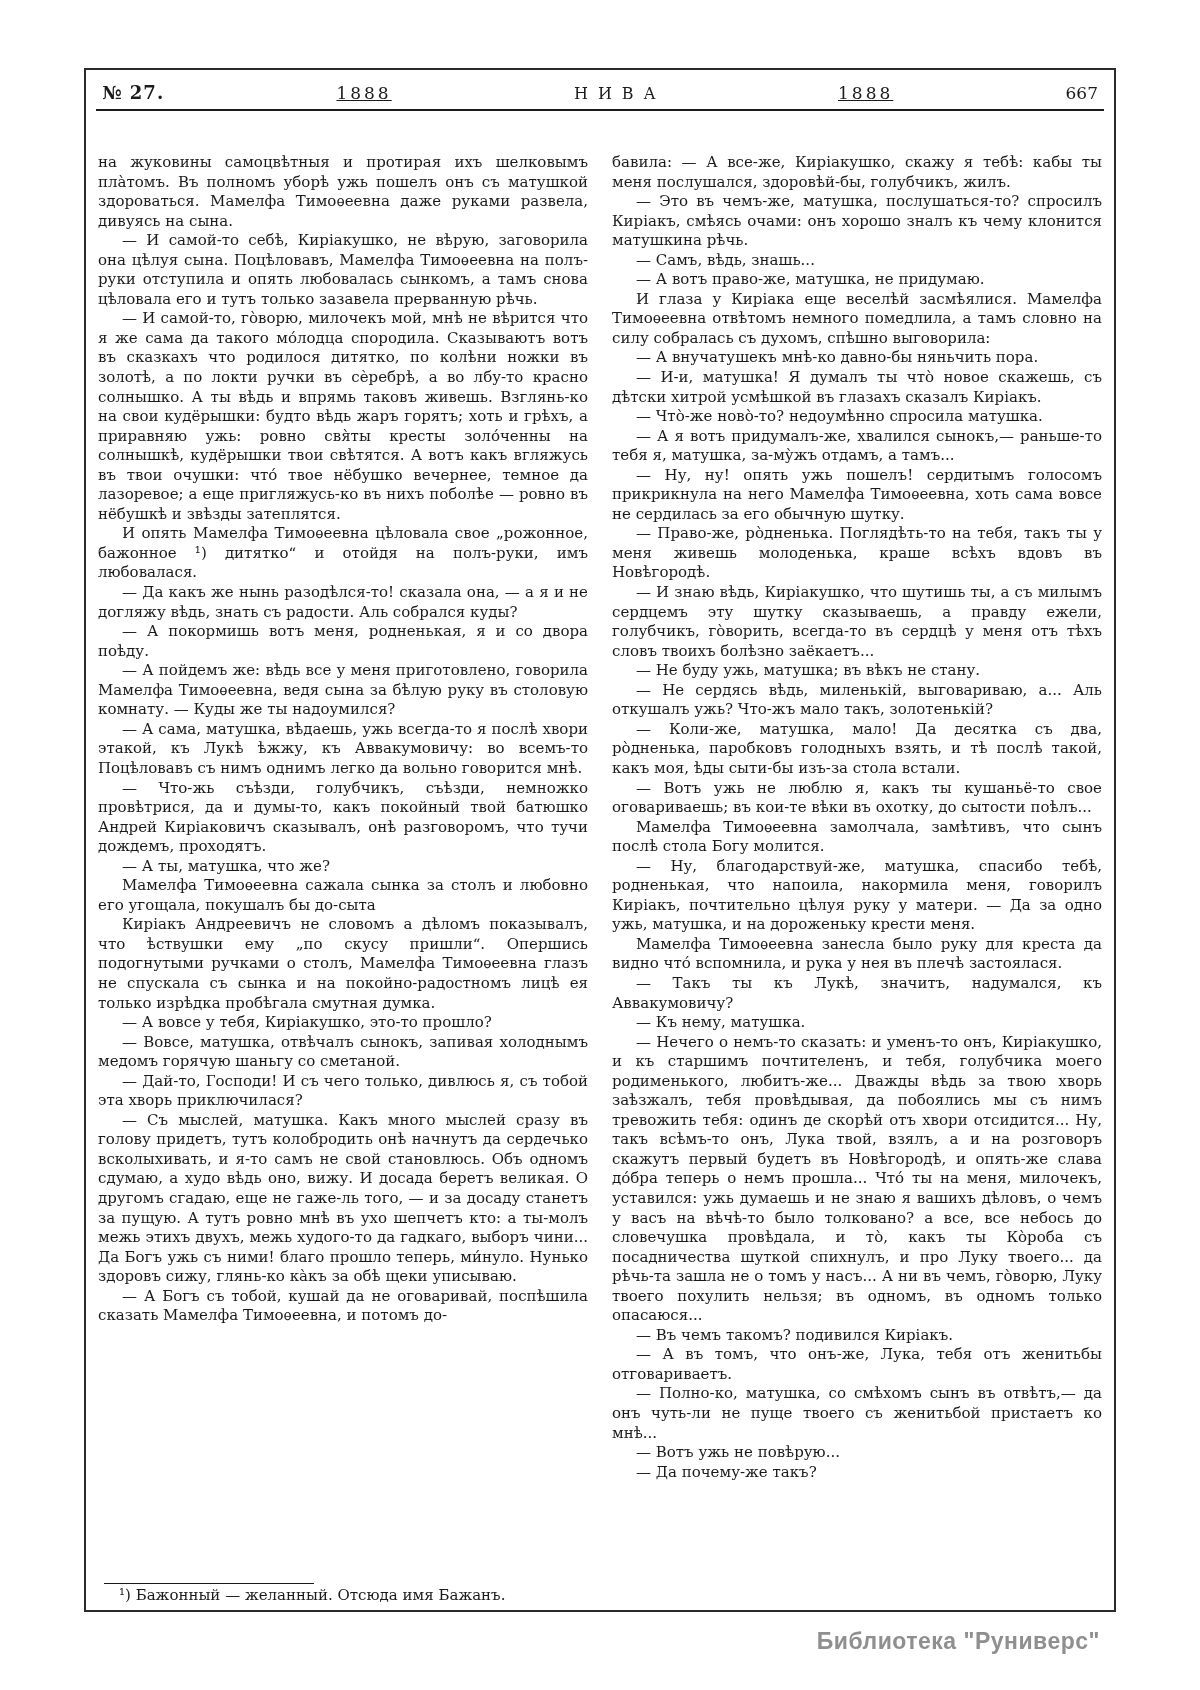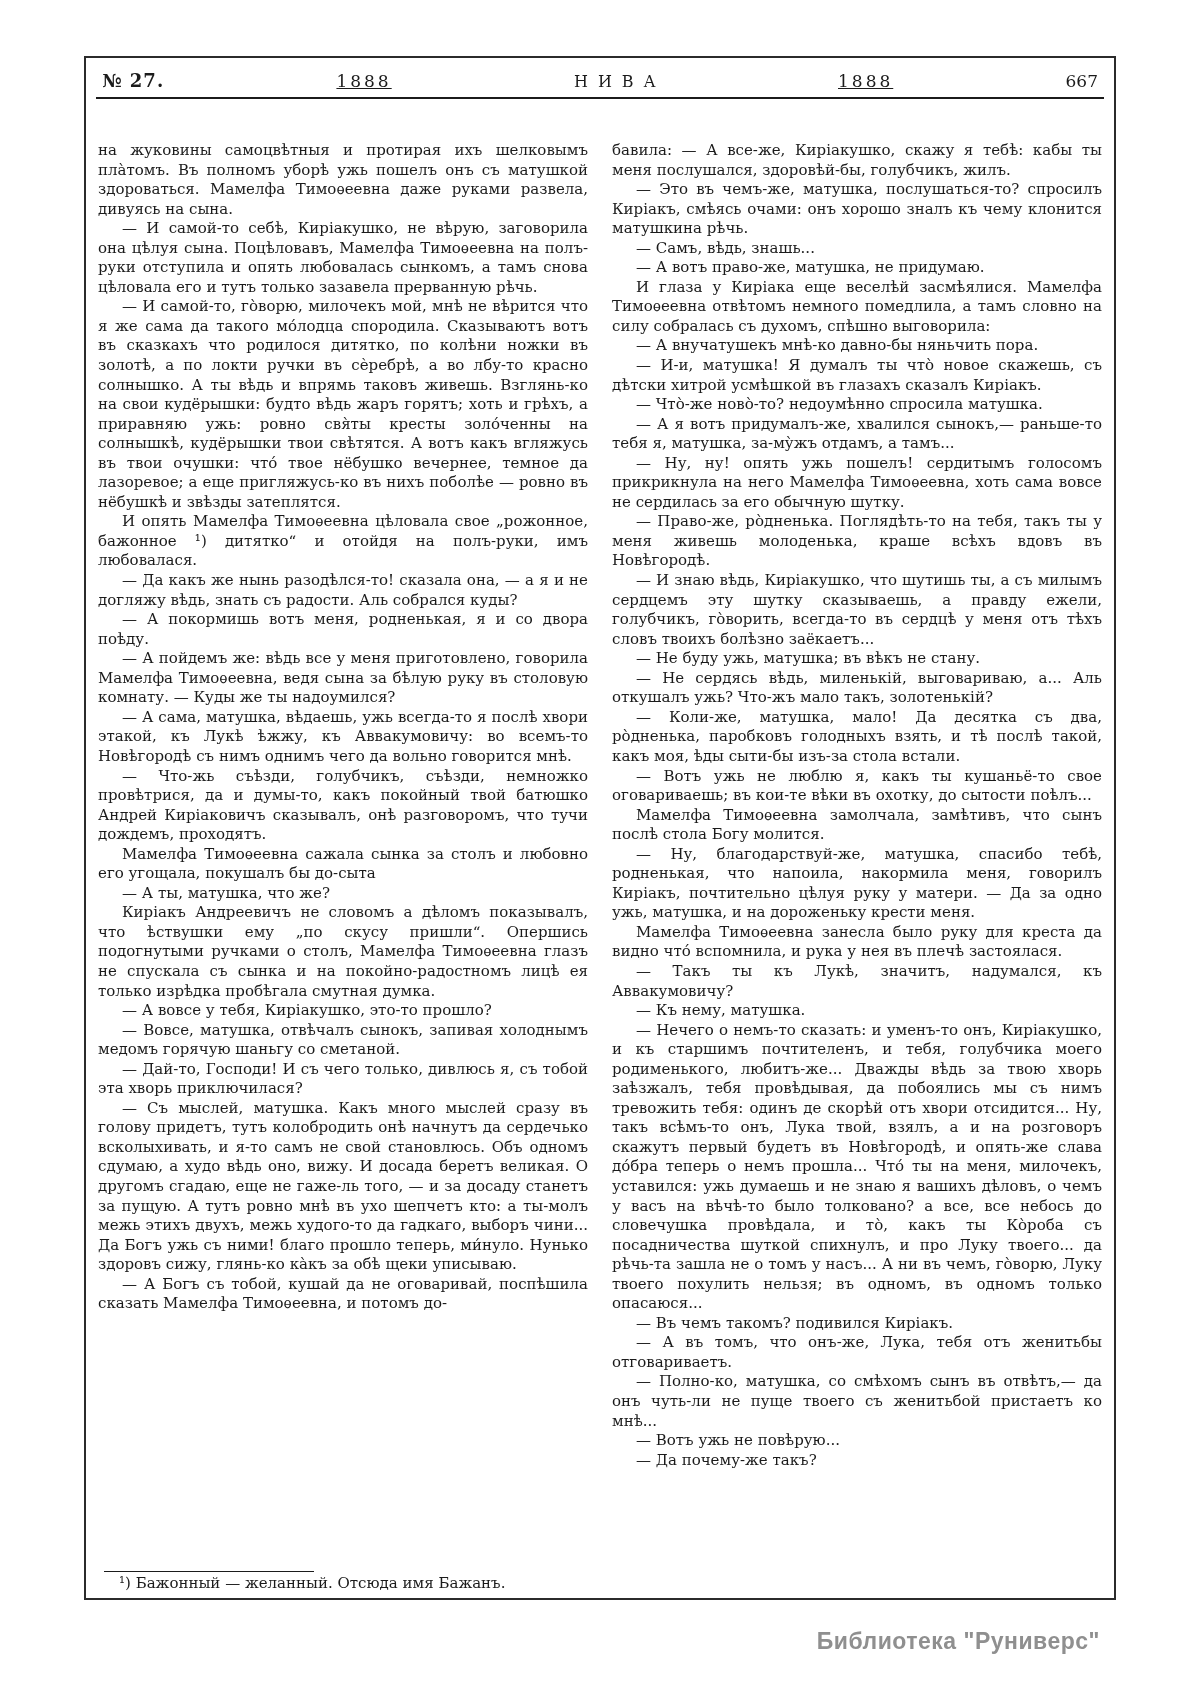--- a/index.html
+++ b/index.html
@@ -2,21 +2,21 @@
 <html><head>
 <meta charset="utf-8">
 <style>
   html,body{margin:0;padding:0;}
   body{
     width:1200px;height:1690px;position:relative;
     background:#ffffff;overflow:hidden;
     font-family:"DejaVu Serif","Liberation Serif",serif;
   }
   .frame{
-    position:absolute;left:84px;top:56px;width:1032px;height:1544px;
+    position:absolute;left:84px;top:68px;width:1032px;height:1544px;
     box-sizing:border-box;border:2px solid #2b2b2b;background:#ffffff;
     overflow:hidden;
   }
   .header{
     display:grid;grid-template-columns:auto 1fr auto 1fr auto;
     align-items:baseline;padding:12px 16px 4px 16px;color:#1b1b1b;
   }
   .issue{font-size:18px;font-weight:bold;letter-spacing:1px;}
   .year{font-size:17px;letter-spacing:3px;justify-self:center;text-decoration:underline;}
   .title{font-size:16px;letter-spacing:10px;justify-self:center;padding-left:10px;}
@@ -58,24 +58,24 @@
   <div class="columns">
     <div class="col">
       <div class="paras">
           <p class="no-indent">на жуковины самоцвѣтныя и протирая ихъ шелковымъ пла̀томъ. Въ полномъ уборѣ ужь пошелъ онъ съ матушкой здороваться. Мамелфа Тимоѳеевна даже руками развела, дивуясь на сына.</p>
           <p>— И самой-то себѣ, Киріакушко, не вѣрую, заговорила она цѣлуя сына. Поцѣловавъ, Мамелфа Тимоѳеевна на полъ-руки отступила и опять любовалась сынкомъ, а тамъ снова цѣловала его и тутъ только зазавела прерванную рѣчь.</p>
           <p>— И самой-то, го̀ворю, милочекъ мой, мнѣ не вѣрится что я же сама да такого мо́лодца спородила. Сказываютъ вотъ въ сказкахъ что родилося дитятко, по колѣни ножки въ золотѣ, а по локти ручки въ сѐребрѣ, а во лбу-то красно солнышко. А ты вѣдь и впрямь таковъ живешь. Взглянь-ко на свои кудёрышки: будто вѣдь жаръ горятъ; хоть и грѣхъ, а приравняю ужь: ровно свя̀ты кресты золо́ченны на солнышкѣ, кудёрышки твои свѣтятся. А вотъ какъ вгляжусь въ твои очушки: что́ твое нёбушко вечернее, темное да лазоревое; а еще пригляжусь-ко въ нихъ поболѣе — ровно въ нёбушкѣ и звѣзды затеплятся.</p>
           <p>И опять Мамелфа Тимоѳеевна цѣловала свое „рожонное, бажонное ¹) дитятко“ и отойдя на полъ-руки, имъ любовалася.</p>
           <p>— Да какъ же нынь разодѣлся-то! сказала она, — а я и не догляжу вѣдь, знать съ радости. Аль собрался куды?</p>
           <p>— А покормишь вотъ меня, родненькая, я и со двора поѣду.</p>
           <p>— А пойдемъ же: вѣдь все у меня приготовлено, говорила Мамелфа Тимоѳеевна, ведя сына за бѣлую руку въ столовую комнату. — Куды же ты надоумился?</p>
-          <p>— А сама, матушка, вѣдаешь, ужь всегда-то я послѣ хвори этакой, къ Лукѣ ѣжжу, къ Аввакумовичу: во всемъ-то Новѣгородѣ съ нимъ однимъ чего да вольно говорится мнѣ.</p>
+          <p>— А сама, матушка, вѣдаешь, ужь всегда-то я послѣ хвори этакой, къ Лукѣ ѣжжу, къ Аввакумовичу: во всемъ-то Поцѣловавъ съ нимъ однимъ легко да вольно говорится мнѣ.</p>
           <p>— Что-жь съѣзди, голубчикъ, съѣзди, немножко провѣтрися, да и думы-то, какъ покойный твой батюшко Андрей Киріаковичъ сказывалъ, онѣ разговоромъ, что тучи дождемъ, проходятъ.</p>
+          <p>— А ты, матушка, что же?</p>
           <p>Мамелфа Тимоѳеевна сажала сынка за столъ и любовно его угощала, покушалъ бы до-сыта</p>
-          <p>— А ты, матушка, что же?</p>
           <p>Киріакъ Андреевичъ не словомъ а дѣломъ показывалъ, что ѣствушки ему „по скусу пришли“. Опершись подогнутыми ручками о столъ, Мамелфа Тимоѳеевна глазъ не спускала съ сынка и на покойно-радостномъ лицѣ ея только изрѣдка пробѣгала смутная думка.</p>
           <p>— А вовсе у тебя, Киріакушко, это-то прошло?</p>
           <p>— Вовсе, матушка, отвѣчалъ сынокъ, запивая холоднымъ медомъ горячую шаньгу со сметаной.</p>
           <p>— Дай-то, Господи! И съ чего только, дивлюсь я, съ тобой эта хворь приключилася?</p>
           <p>— Съ мыслей, матушка. Какъ много мыслей сразу въ голову придетъ, тутъ колобродить онѣ начнутъ да сердечько всколыхивать, и я-то самъ не свой становлюсь. Объ одномъ сдумаю, а худо вѣдь оно, вижу. И досада беретъ великая. О другомъ сгадаю, еще не гаже-ль того, — и за досаду станетъ за пущую. А тутъ ровно мнѣ въ ухо шепчетъ кто: а ты-молъ межь этихъ двухъ, межь худого-то да гадкаго, выборъ чини... Да Богъ ужь съ ними! благо прошло теперь, ми́нуло. Нунько здоровъ сижу, глянь-ко ка̀къ за обѣ щеки уписываю.</p>
           <p>— А Богъ съ тобой, кушай да не оговаривай, поспѣшила сказать Мамелфа Тимоѳеевна, и потомъ до-</p>
         </div>
       <div class="footnote">
         <div class="fn-rule"></div>
         <div class="fn-text">¹) Бажонный — желанный. Отсюда имя Бажанъ.</div>

